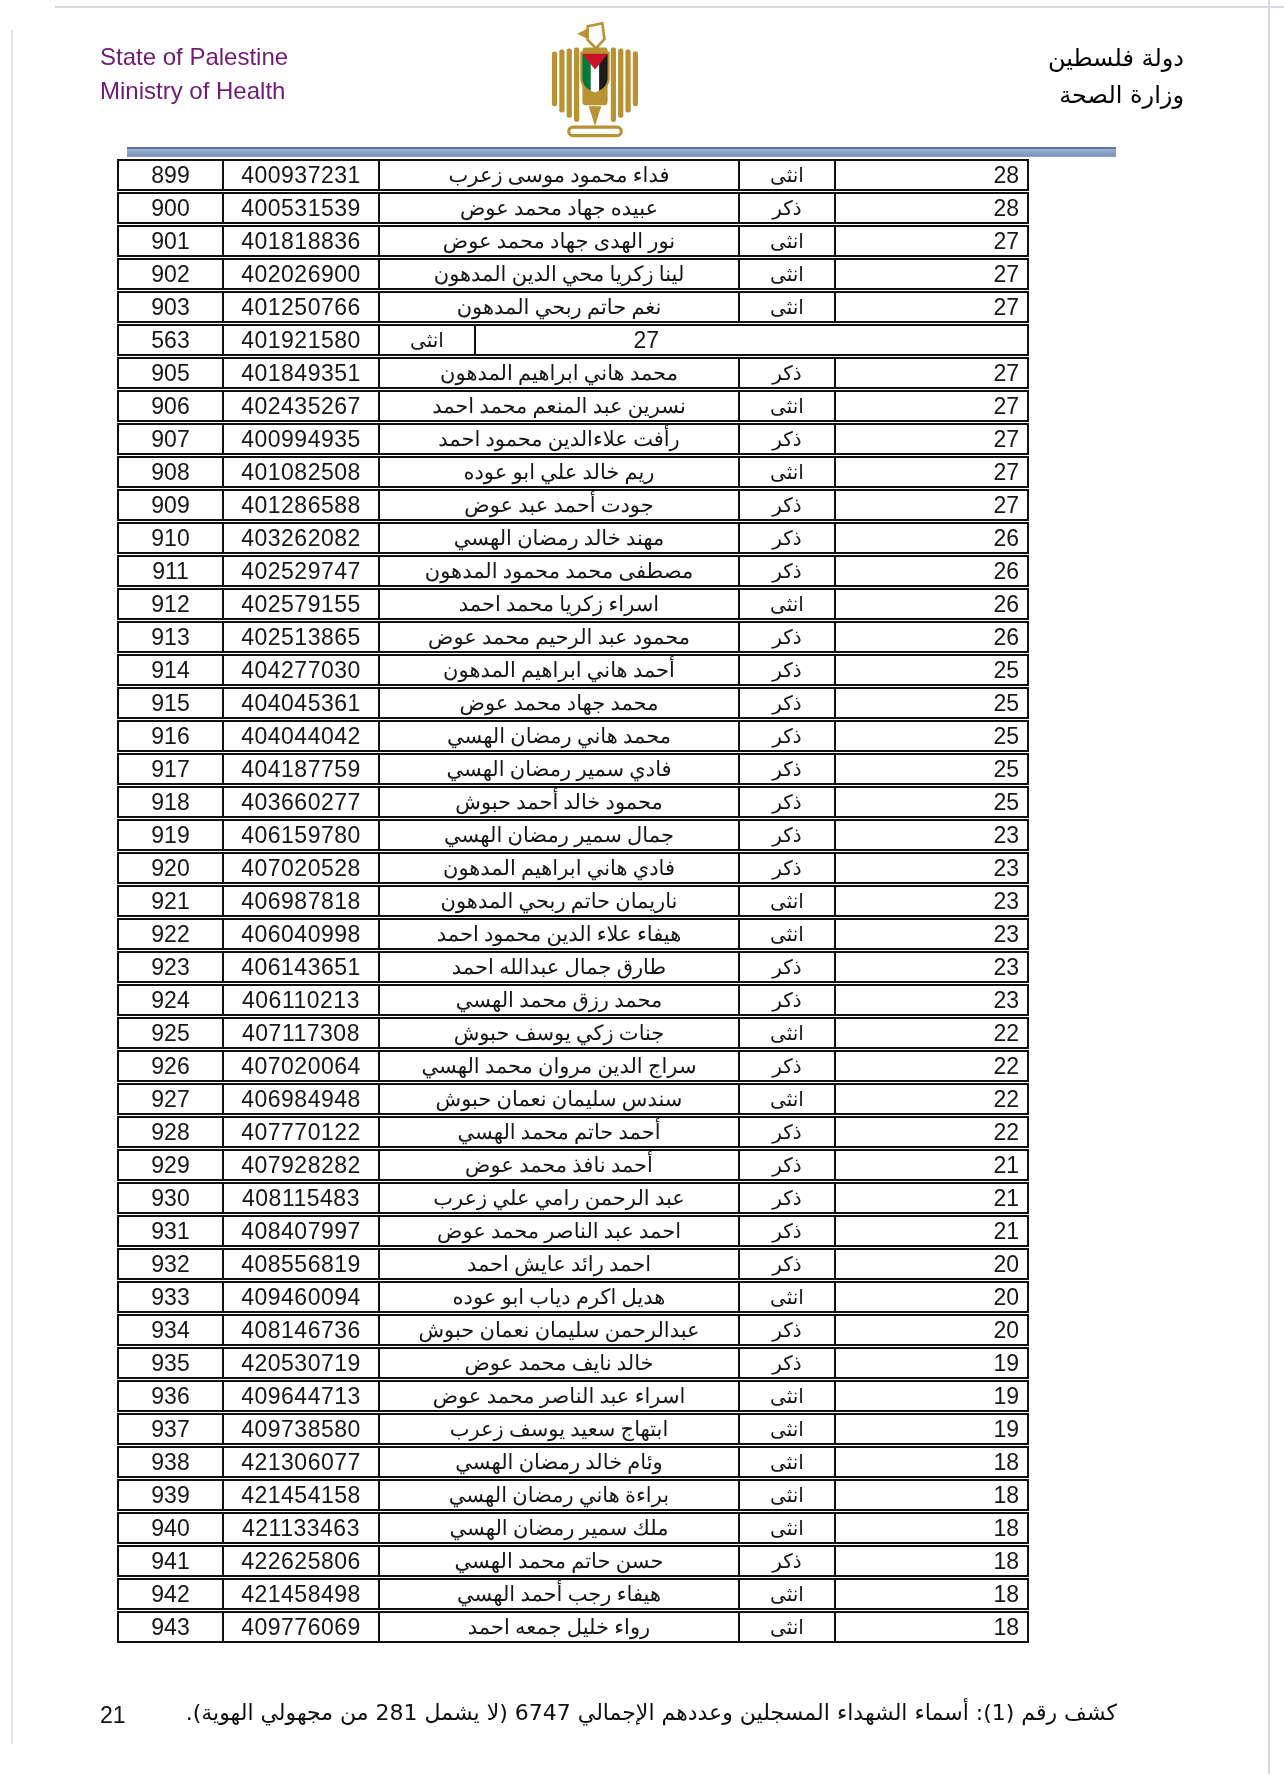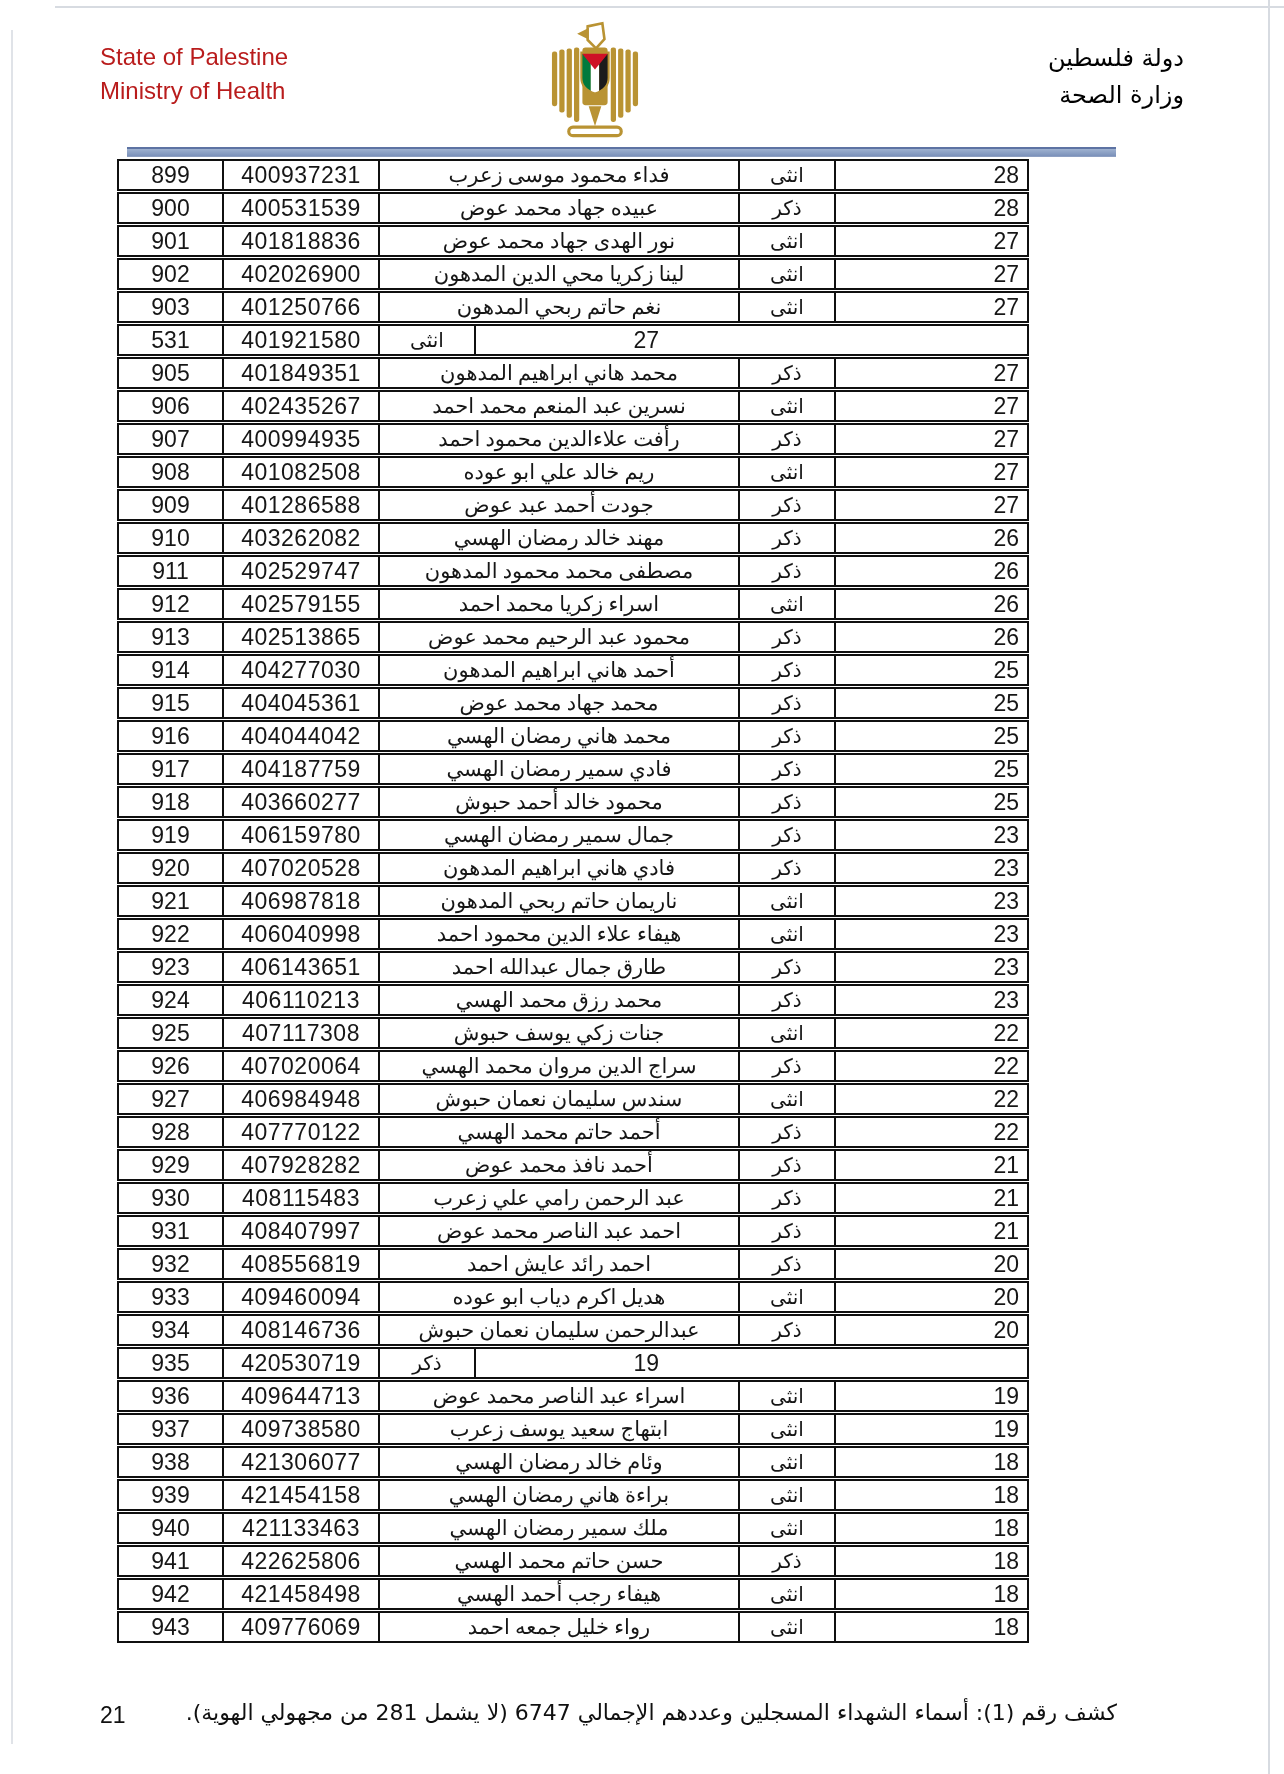--- a/index.html
+++ b/index.html
@@ -10,21 +10,21 @@
   }
   
   .edge { position:absolute; background:#d7dbe1; }
   .edge-top   { left:55px;  top:6px;    height:2px; width:1229px; }
   .edge-right { left:1268px; top:0;     width:2px;  height:1774px; }
   .edge-left  { left:11px;  top:30px;   width:2px;  height:1714px; background:#e0e3e8; }
 
   
   .hdr-left {
     position:absolute; left:100px; top:40px;
-    font-size:24px; line-height:34px; color:#b91c1c;
+    font-size:24px; line-height:34px; color:#701a75;
   }
   .hdr-right {
     position:absolute; right:100px; top:40px; text-align:right;
     direction:rtl; font-family:"DejaVu Sans", sans-serif;
     font-size:24px; line-height:37px; color:#000000;
   }
   .emblem { position:absolute; left:525px; top:18px; width:140px; height:126px; }
 
   
   .blue-bar {
@@ -146,21 +146,21 @@
           <div class="cell c-age">27</div>
         </div>
         <div class="trow">
           <div class="cell c-num">903</div>
           <div class="cell c-id">401250766</div>
           <div class="cell c-name">نغم حاتم ربحي المدهون</div>
           <div class="cell c-gender">انثى</div>
           <div class="cell c-age">27</div>
         </div>
         <div class="trow">
-          <div class="cell c-num">531</div>
+          <div class="cell c-num">563</div>
           <div class="cell c-id">401921580</div>
           <div class="cell c-gender">انثى</div>
           <div class="cell c-age">27</div>
         </div>
         <div class="trow">
           <div class="cell c-num">905</div>
           <div class="cell c-id">401849351</div>
           <div class="cell c-name">محمد هاني ابراهيم المدهون</div>
           <div class="cell c-gender">ذكر</div>
           <div class="cell c-age">27</div>
@@ -364,20 +364,21 @@
         <div class="trow">
           <div class="cell c-num">934</div>
           <div class="cell c-id">408146736</div>
           <div class="cell c-name">عبدالرحمن سليمان نعمان حبوش</div>
           <div class="cell c-gender">ذكر</div>
           <div class="cell c-age">20</div>
         </div>
         <div class="trow">
           <div class="cell c-num">935</div>
           <div class="cell c-id">420530719</div>
+          <div class="cell c-name">خالد نايف محمد عوض</div>
           <div class="cell c-gender">ذكر</div>
           <div class="cell c-age">19</div>
         </div>
         <div class="trow">
           <div class="cell c-num">936</div>
           <div class="cell c-id">409644713</div>
           <div class="cell c-name">اسراء عبد الناصر محمد عوض</div>
           <div class="cell c-gender">انثى</div>
           <div class="cell c-age">19</div>
         </div>

